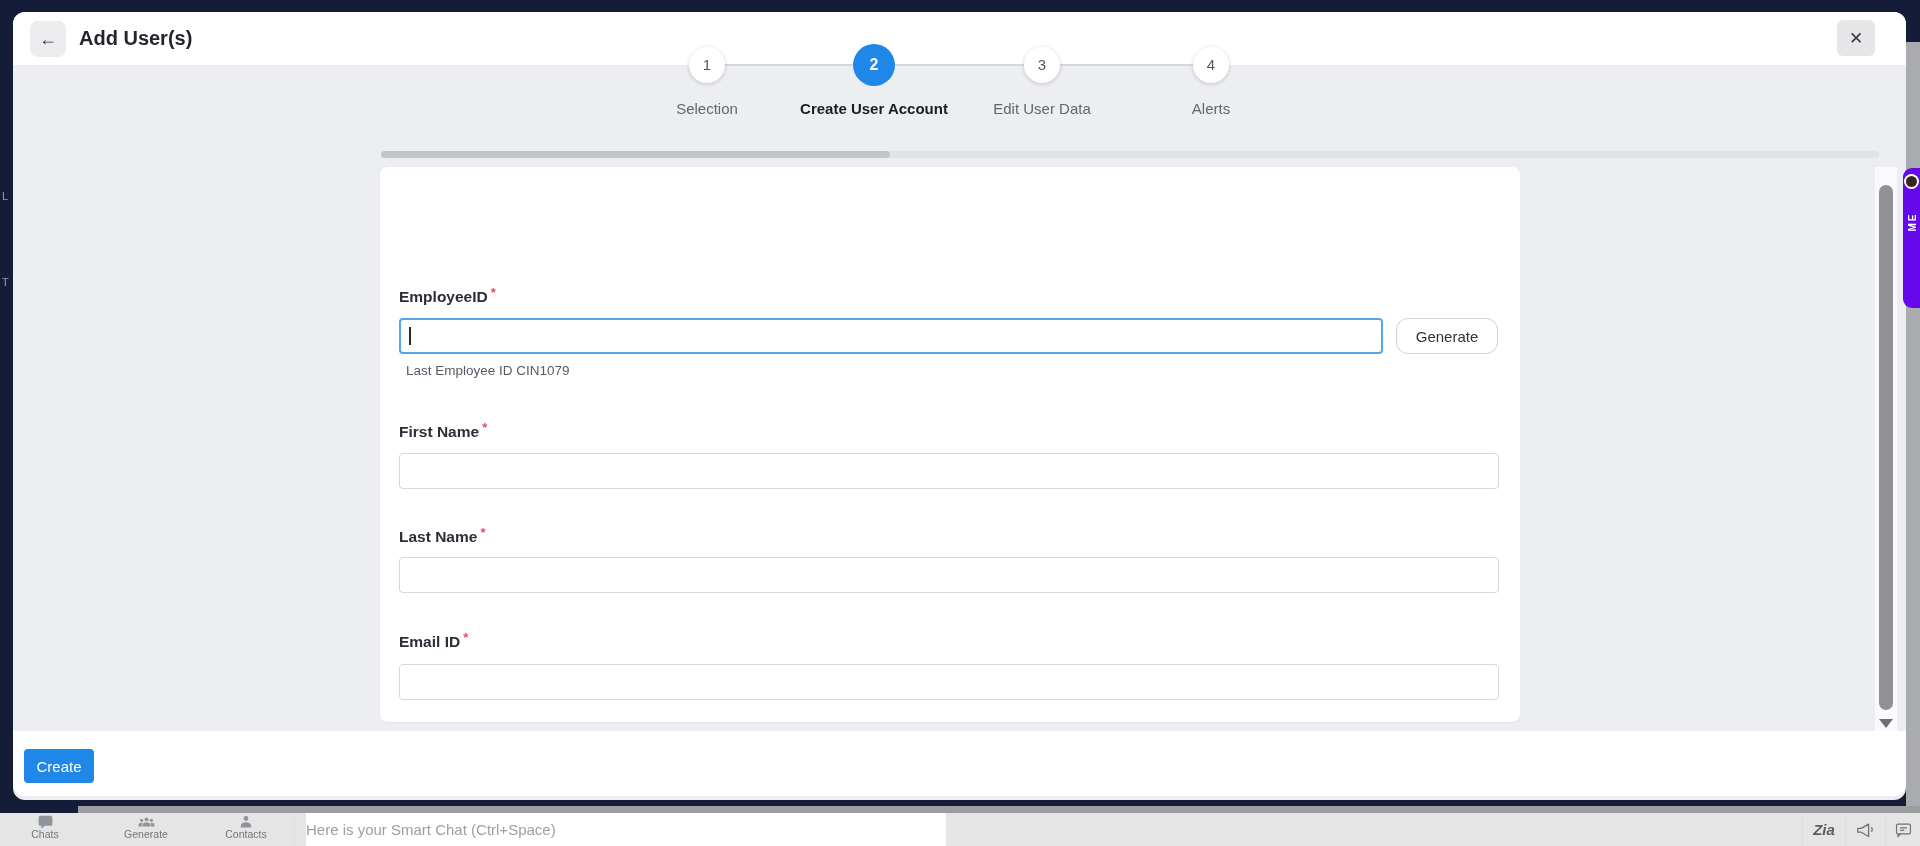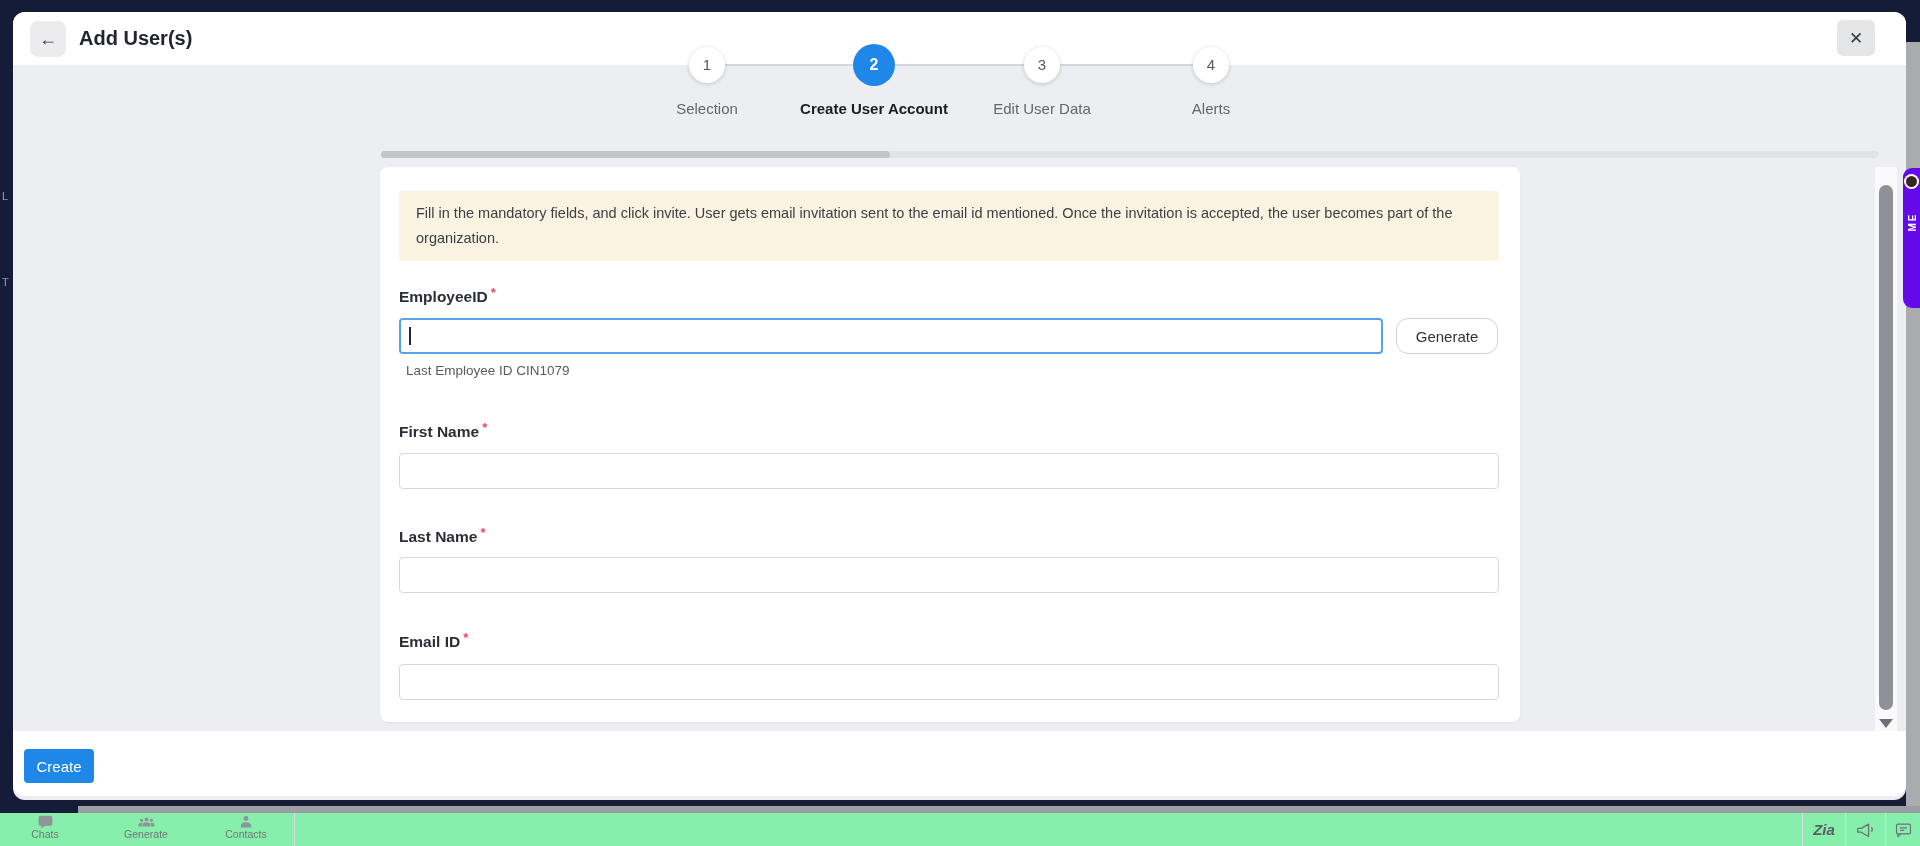--- a/index.html
+++ b/index.html
@@ -81,21 +81,21 @@
   .modal-footer { position:absolute; left:0; top:719px; width:100%; height:65px; background:#fff;
                   border-radius:0 0 12px 12px; }
   .create-btn { position:absolute; left:11px; top:18px; width:70px; height:34px; background:#1f87e8;
                 color:#fff; border:none; border-radius:4px; font-size:15px; cursor:pointer;
                 font-family:"Liberation Sans", sans-serif; }
 
   
   .bottom-shadow { position:absolute; left:78px; top:806px; width:1842px; height:7px; background:#9c9da1; }
 
   
-  .bottom-bar { position:absolute; left:0; top:813px; width:1920px; height:33px; background:#86efac; }
+  .bottom-bar { position:absolute; left:0; top:813px; width:1920px; height:33px; background:#e5e5e5; }
   .bnav { position:absolute; top:0; width:84px; height:33px; text-align:center; cursor:pointer; color:#8f939a; }
   .bnav.b0 { left:3px; } .bnav.b1 { left:104px; } .bnav.b2 { left:204px; }
   .bnav svg { display:block; margin:2px auto 0; }
   .bnav .blabel { display:block; font-size:10.5px; color:#73767c; line-height:11px; }
   .bar-div { position:absolute; top:0; width:1px; height:33px; background:#dcdde0; }
   .smart-input { position:absolute; left:306px; top:0; width:640px; height:33px; border:none; outline:none;
                  font-size:15px; color:#3c4046; font-family:"Liberation Sans", sans-serif; }
   .smart-input::placeholder { color:#9aa0a7; }
   .bicon { position:absolute; top:0; height:33px; display:flex; align-items:center; justify-content:center;
            cursor:pointer; color:#6f7277; }
@@ -144,21 +144,20 @@
     <div class="step-label s1">Selection</div>
     <div class="step-label s2">Create User Account</div>
     <div class="step-label s3">Edit User Data</div>
     <div class="step-label s4">Alerts</div>
 
     <div class="hscroll-track">
       <div class="hscroll-thumb"></div>
     </div>
 
     <div class="card">
-      <div class="banner">Fill in the mandatory fields, and click invite. User gets email invitation sent to the email id mentioned. Once the invitation is accepted, the user becomes part of the organization.</div>
 
       <div class="f-label lab0">
         <span>EmployeeID</span><span class="req">*</span>
       </div>
       <input class="f-input in0" type="text" value="" style="">
       <div class="caret"></div>
       <button class="generate-btn">Generate</button>
       <div class="hint">Last Employee ID CIN1079</div>
 
       <div class="f-label lab1">
@@ -213,20 +212,21 @@
     <div class="bnav b2">
       <svg width="14" height="14" viewBox="0 0 20 20" fill="currentColor">
         <circle cx="10" cy="5" r="3.4"></circle>
           <path d="M10 10.5c4.1 0 7.4 2.1 7.4 4.7V18H2.6v-2.8c0-2.6 3.3-4.7 7.4-4.7z"></path>
       </svg>
       <span class="blabel">Contacts</span>
     </div>
 
     <div class="bar-div" style="left:294px"></div>
 
+    <input class="smart-input" type="text" placeholder="Here is your Smart Chat (Ctrl+Space)" style="">
 
     <div class="bar-div" style="left:1802px"></div>
     <div class="bicon zia">Zia</div>
     <div class="bar-div" style="left:1845px"></div>
     <div class="bicon mega">
       <svg width="19" height="17" viewBox="0 0 24 22" fill="none" stroke="currentColor" stroke-width="1.7" stroke-linejoin="round">
         <path d="M2 9.5v5h4.5L16 20V4L6.5 9.5H2z"></path>
           <path d="M19.5 8c1.6 1.3 1.6 4.7 0 6"></path>
       </svg>
     </div>

